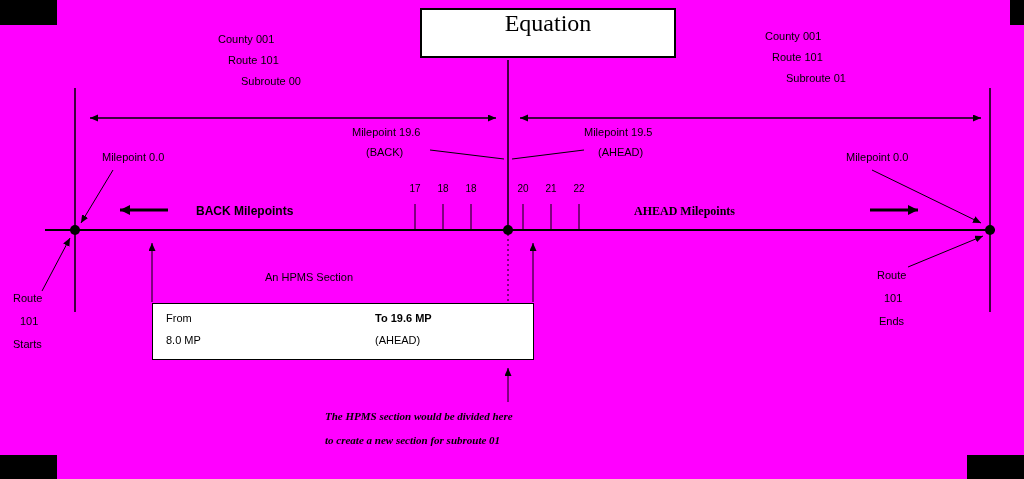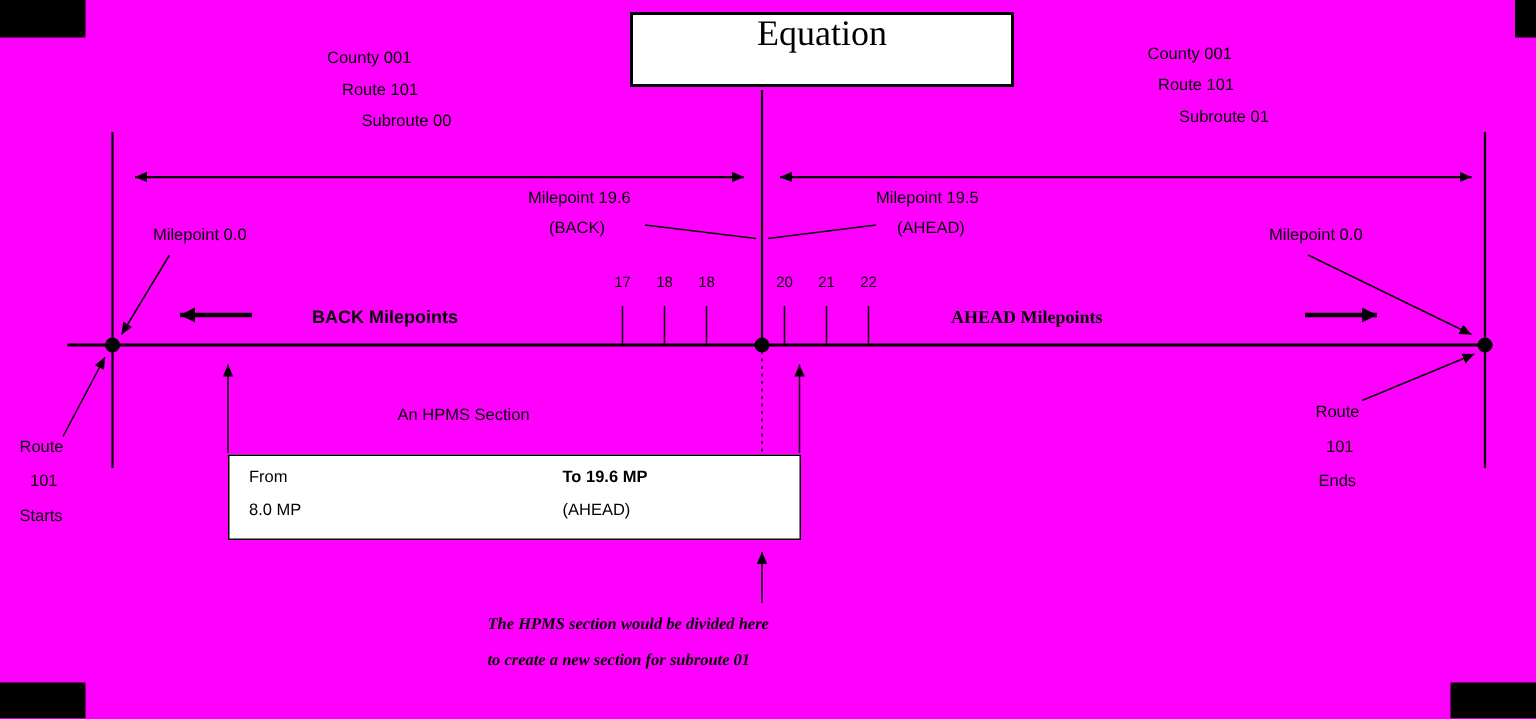--- a/index.html
+++ b/index.html
@@ -85,21 +85,21 @@
 <div class="lbl" style="left:786px;top:72px;">Subroute 01</div>
 
 <div class="lbl" style="left:102px;top:151px;">Milepoint 0.0</div>
 <div class="lbl" style="left:846px;top:151px;">Milepoint 0.0</div>
 
 <div class="lbl" style="left:352px;top:126px;">Milepoint 19.6</div>
 <div class="lbl" style="left:366px;top:146px;">(BACK)</div>
 <div class="lbl" style="left:584px;top:126px;">Milepoint 19.5</div>
 <div class="lbl" style="left:598px;top:146px;">(AHEAD)</div>
 
-<div class="dir" style="left:208px;top:204px;">BACK Milepoints</div>
+<div class="dir" style="left:196px;top:204px;">BACK Milepoints</div>
 <div class="dir" style="left:634px;top:204px;font-family:Liberation Serif, serif;">AHEAD Milepoints</div>
 
 <div class="tick-lbl" style="left:408px;top:183px;">17</div>
 <div class="tick-lbl" style="left:436px;top:183px;">18</div>
 <div class="tick-lbl" style="left:464px;top:183px;">18</div>
 <div class="tick-lbl" style="left:516px;top:183px;">20</div>
 <div class="tick-lbl" style="left:544px;top:183px;">21</div>
 <div class="tick-lbl" style="left:572px;top:183px;">22</div>
 
 <div class="lbl" style="left:265px;top:271px;text-align:center;">An HPMS Section</div>

